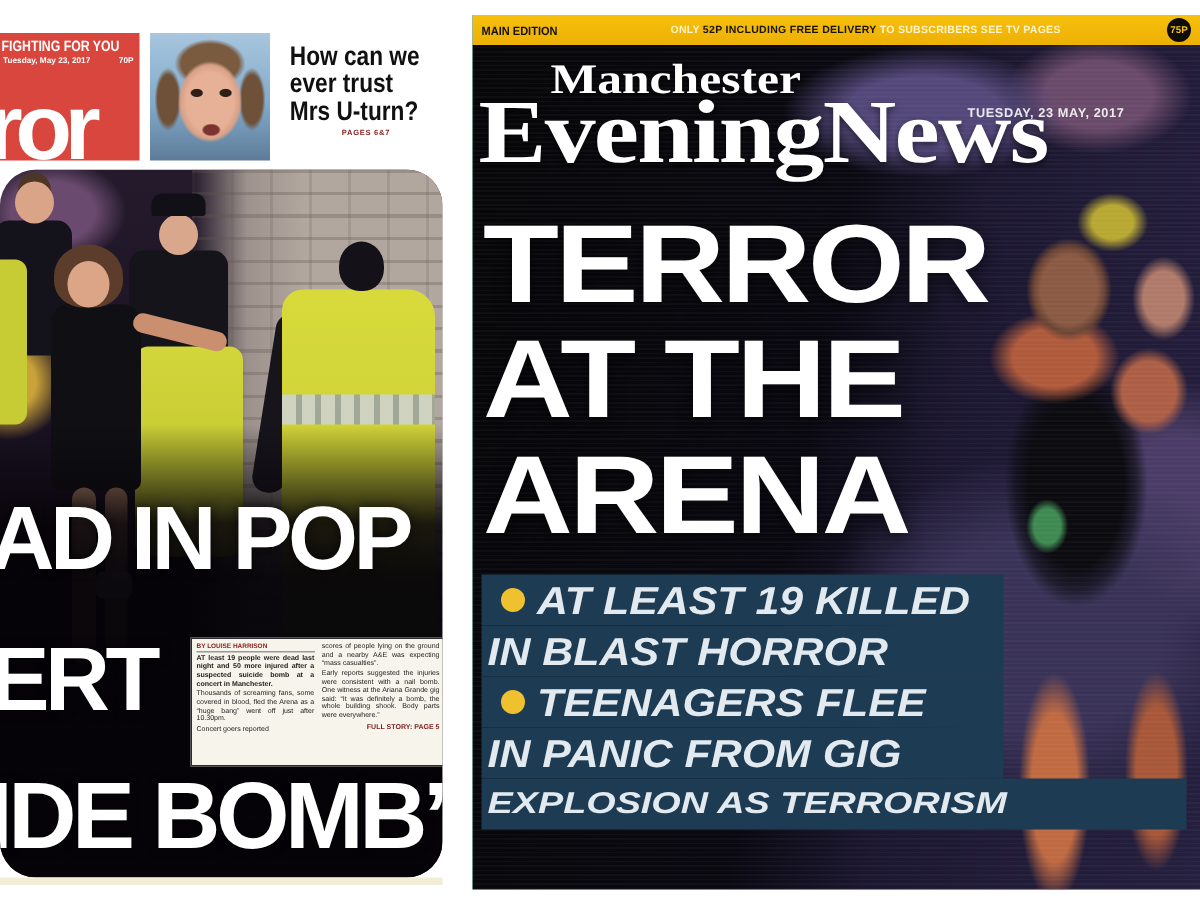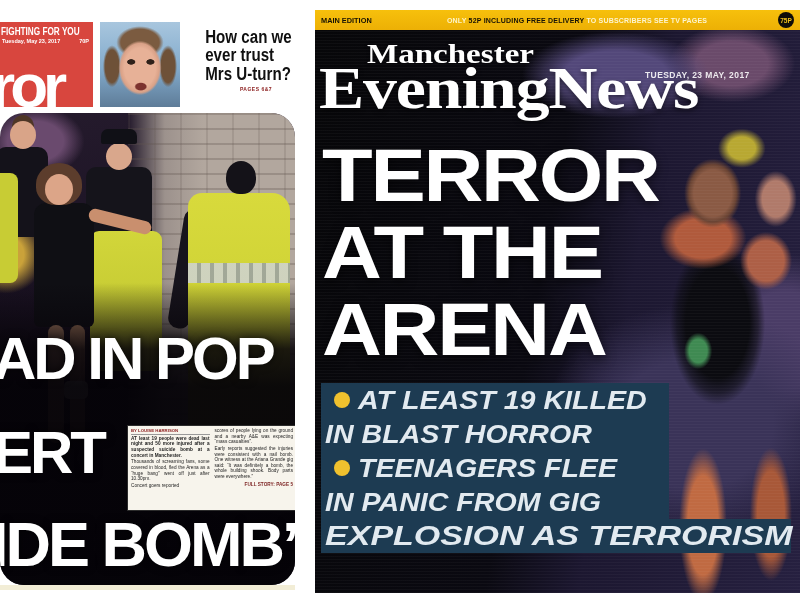--- a/index.html
+++ b/index.html
@@ -20,21 +20,21 @@
   .m-may{position:absolute;left:100px;top:22px;width:80px;height:85px;overflow:hidden;background:
      radial-gradient(ellipse 6px 4px at 39% 47%,#2e2019 0 60%,transparent 75%),
      radial-gradient(ellipse 6px 4px at 63% 47%,#2e2019 0 60%,transparent 75%),
      radial-gradient(ellipse 9px 6px at 51% 76%,#7c322e 0 55%,transparent 72%),
      radial-gradient(ellipse 27px 34px at 50% 54%,#e7b197 0 58%,#d9a187 72%,transparent 80%),
      radial-gradient(ellipse 32px 22px at 50% 24%,#7b5b40 0 60%,transparent 74%),
      radial-gradient(ellipse 12px 28px at 15% 52%,#6e5138 0 58%,transparent 75%),
      radial-gradient(ellipse 12px 28px at 85% 52%,#6e5138 0 58%,transparent 75%),
      linear-gradient(180deg,#a8c6de 0%,#82aacb 55%,#5e7c98 100%);}
 
-  .m-teaser{position:absolute;left:201px;top:22px;width:110px;height:85px;background:#fff;color:#101010;
+  .m-teaser{position:absolute;left:189px;top:22px;width:110px;height:85px;background:#fff;color:#101010;
             padding-top:6px;}
   .m-teaser-line{font-size:18px;line-height:1.02;font-weight:bold;transform:scaleX(.84);
                  transform-origin:left;white-space:nowrap;padding-left:5px;}
   .m-pages-ref{font-size:5px;font-weight:bold;color:#8a1a1a;text-align:center;margin-top:3px;letter-spacing:.5px;}
 
   .m-photo{position:absolute;left:0;top:113px;width:295px;height:472px;overflow:hidden;background:
      radial-gradient(ellipse 70px 50px at 12% 6%,#6a4a6e 0 40%,transparent 70%),
      radial-gradient(ellipse 60px 60px at 2% 30%,#caa23a 0 30%,transparent 65%),
      linear-gradient(180deg,#241a2c 0%,#181020 45%,#0d0912 100%); border-radius: 24px;}
   .wall{position:absolute;left:128px;top:0;width:167px;height:362px;background:
@@ -119,21 +119,21 @@
      text-shadow:0 2px 5px rgba(0,0,0,.55);}
   .masthead-date{position:absolute;left:330px;top:60px;z-index:5;color:rgba(255,255,255,.88);
      font-size:8.5px;font-weight:bold;letter-spacing:.4px;white-space:nowrap;}
   .men-headline{position:absolute;left:7px;top:128px;z-index:5;color:#fff;font-weight:bold;
      font-size:74px;line-height:1.04;letter-spacing:-2px;white-space:nowrap;
      transform:scaleX(1.12);transform-origin:left top;text-shadow:0 3px 10px rgba(0,0,0,.55);}
   .bullet-rows{position:absolute;left:6px;top:373px;z-index:5;}
   .b-row{background:#1d3b52;height:34px;width:348px;display:flex;align-items:center;
      color:#e2eaf0;font-style:italic;font-weight:bold;font-size:26px;white-space:nowrap;
      padding-left:4px;box-sizing:border-box;}
-  .b-row.wide{width:470px;font-size:27px;}
+  .b-row.wide{width:470px;font-size:20px;}
   .b-row .b-text{transform:scaleX(1.1);transform-origin:left center;}
   .b-row.wide .b-text{transform:scaleX(1.26);}
   .dot{width:16px;height:16px;border-radius:50%;background:#f0c12e;margin:0 8px 0 9px;flex:0 0 auto;}
 </style>
 </head>
 <body>
 
 <div id="canvas">
 
   <div class="mirror-page">

